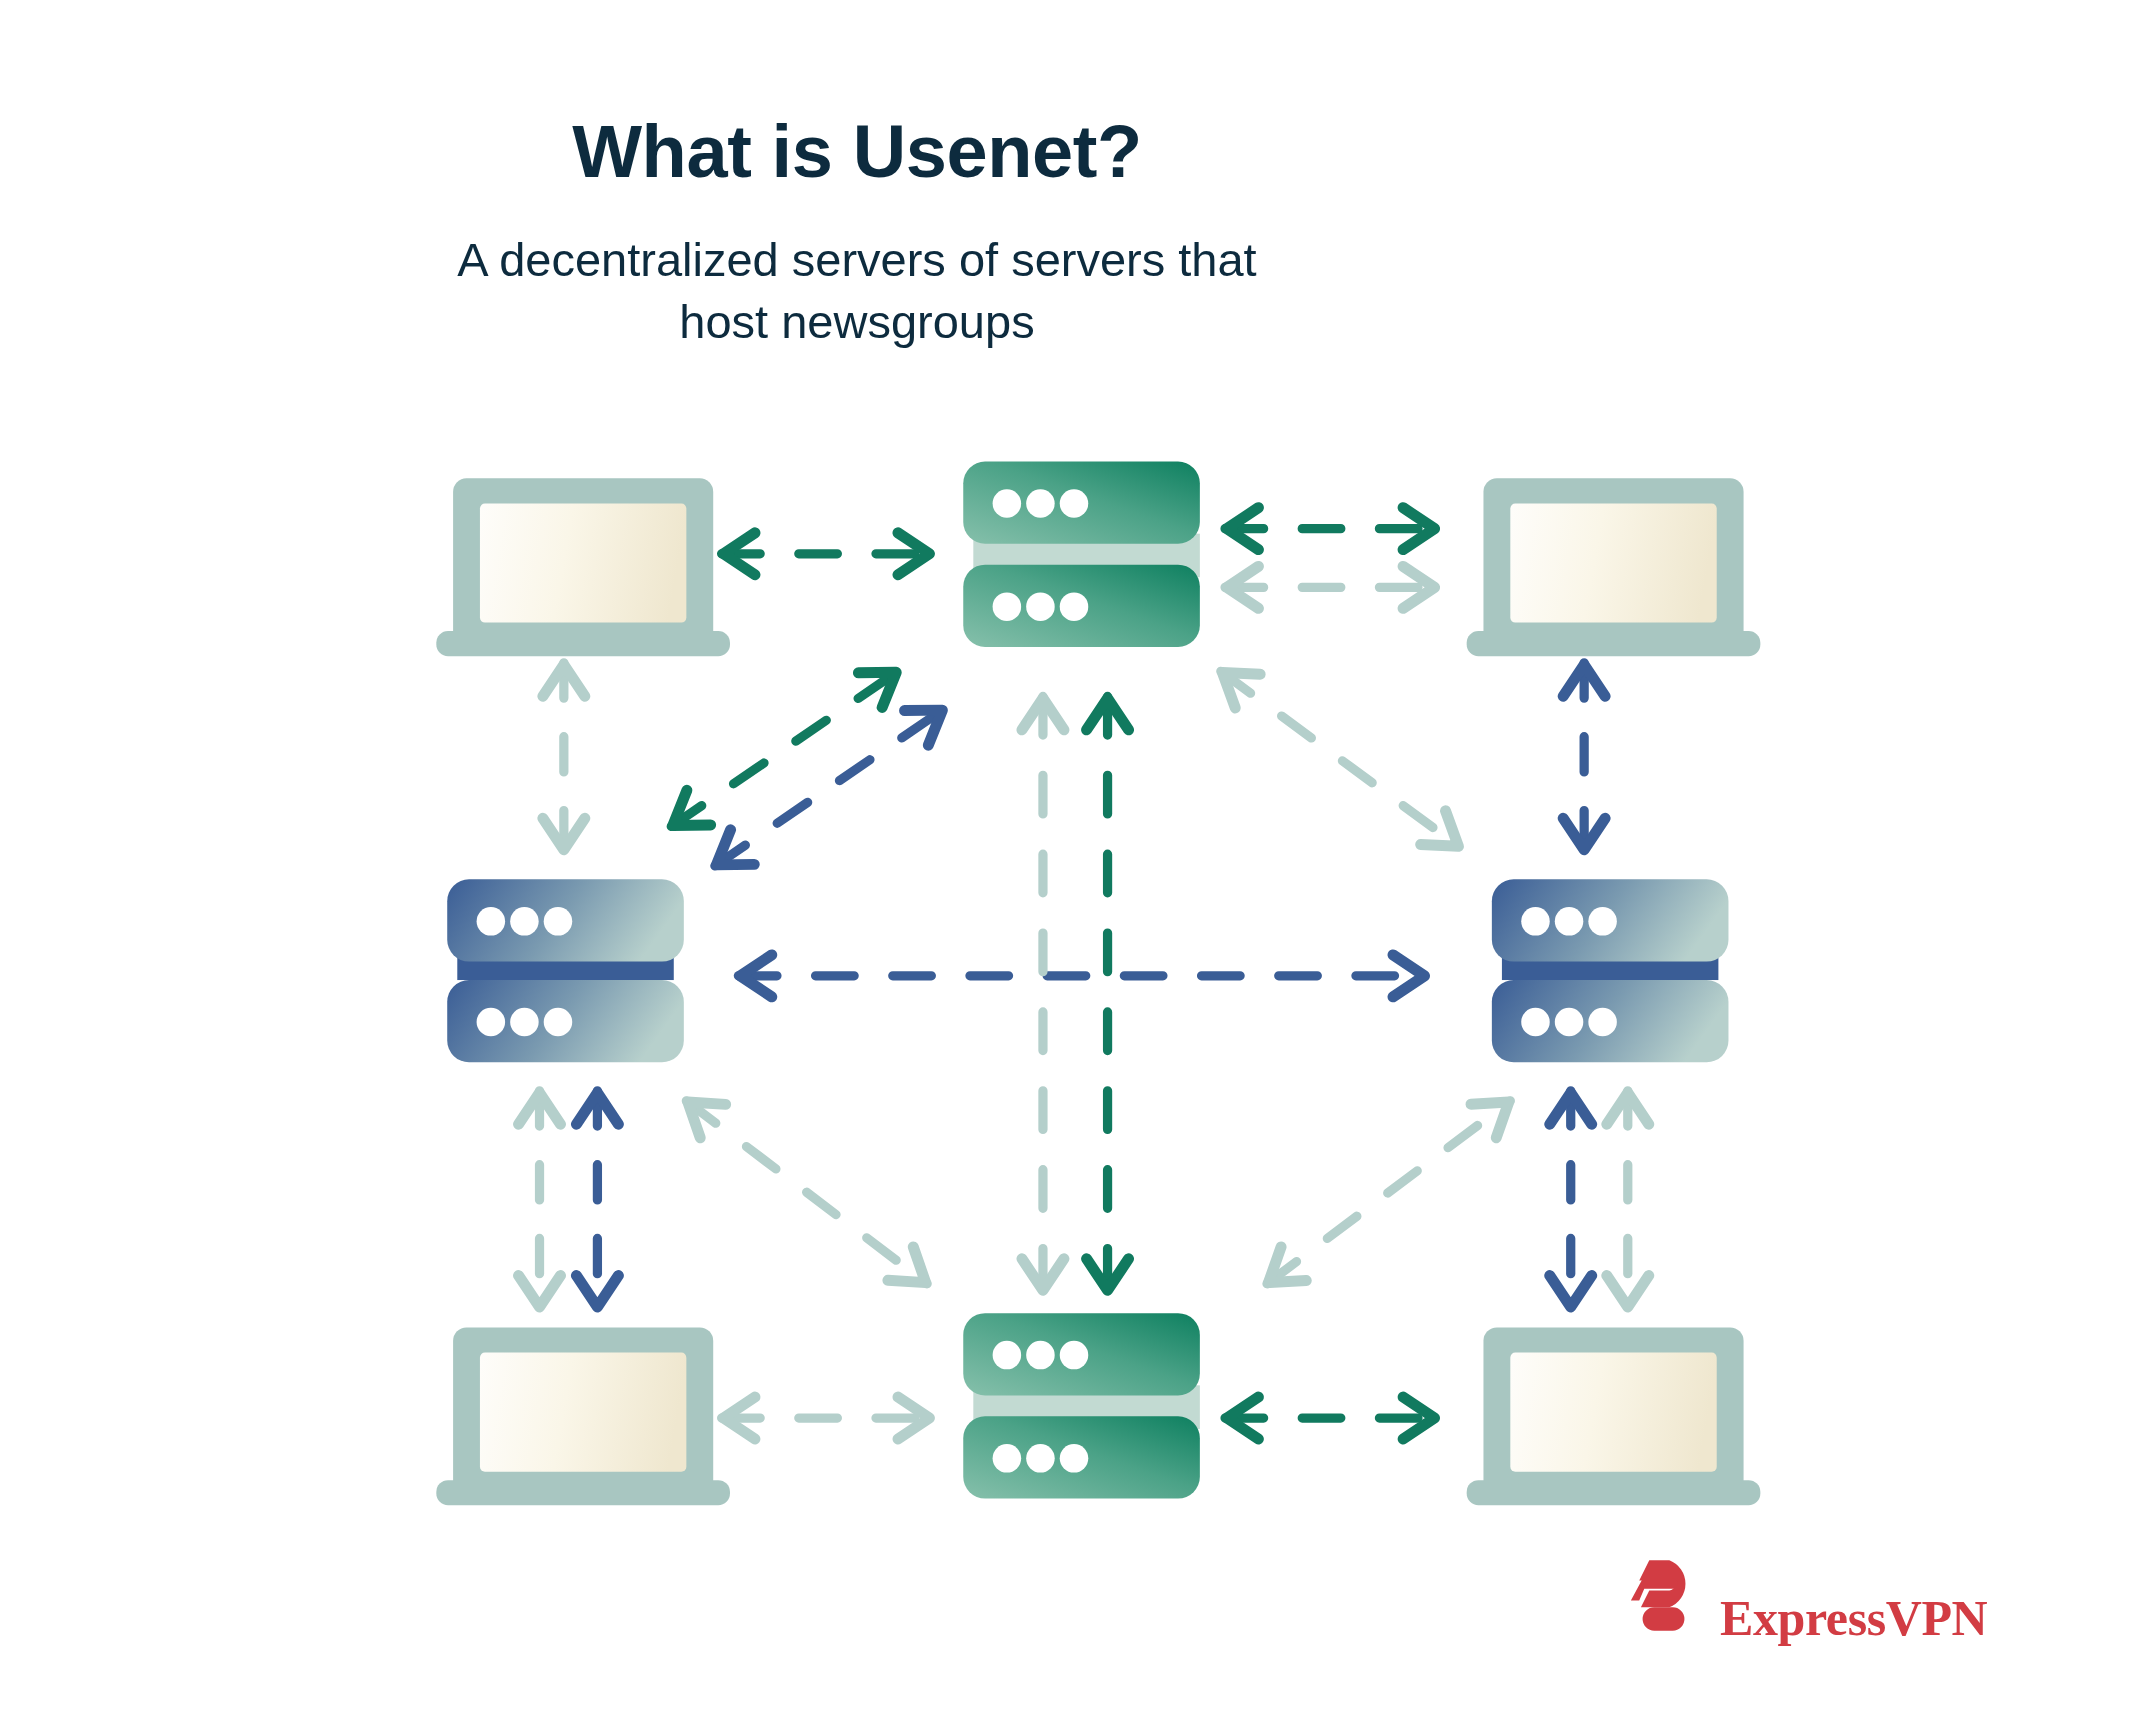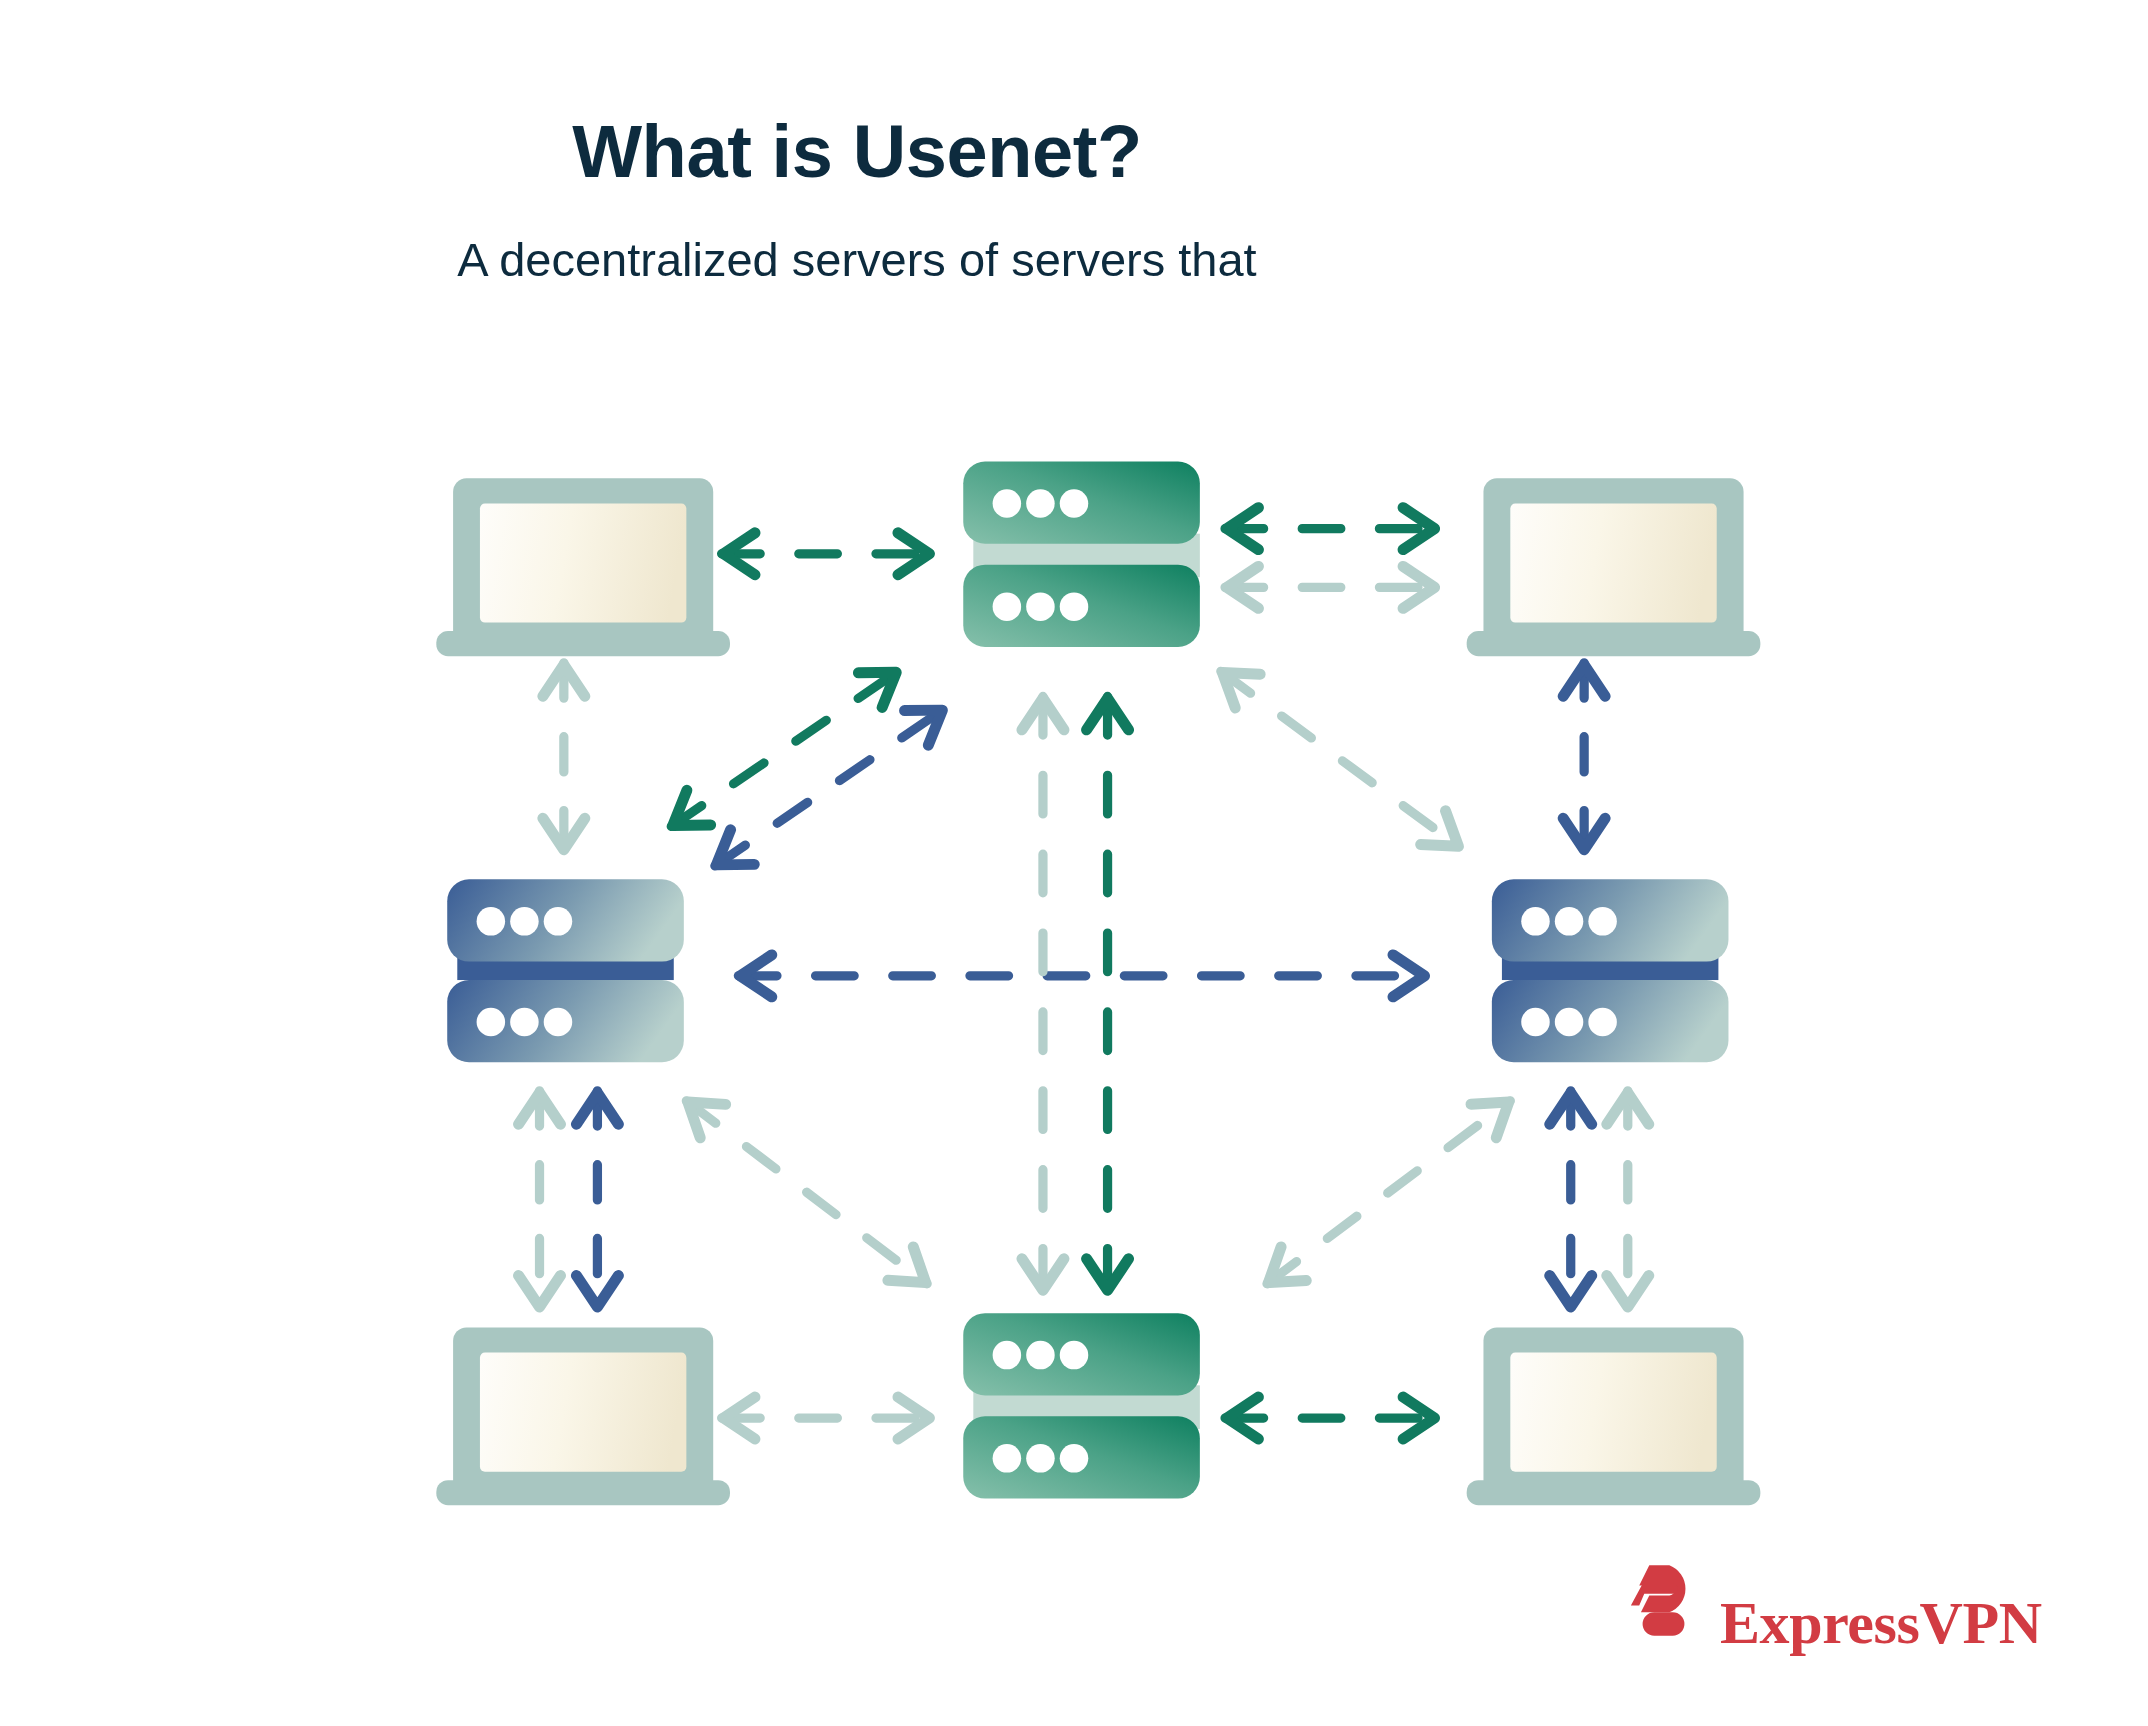--- a/index.html
+++ b/index.html
@@ -50,38 +50,39 @@
   .logo-wrap {
     position: absolute;
     left: 1624px;
     top: 1548px;
     display: flex;
     align-items: center;
     gap: 22px;
   }
   #logo-wordmark {
     font-family: "Liberation Serif", serif;
-    font-size: 60px;
+    font-size: 50px;
     font-weight: 700;
     color: #d23c43;
     letter-spacing: -0.4px;
     line-height: 1;
     white-space: nowrap;
     margin-top: 45px;
   }
 </style>
 </head>
 <body>
 
 <div id="infographic">
 
   <div class="headings">
     <h1 id="page-title">What is Usenet?</h1>
     <p id="page-subtitle">
       <span>A decentralized servers of servers that</span><br>
+      <span>host newsgroups</span>
     </p>
   </div>
 
   <svg id="diagram-canvas" width="2148" height="1726" viewBox="0 0 2560 2057">
     <defs>
       <linearGradient id="gradGreen" x1="0" y1="1" x2="1" y2="0">
         <stop offset="0%" stop-color="#86c0ab"></stop>
         <stop offset="55%" stop-color="#4ba287"></stop>
         <stop offset="100%" stop-color="#0e8060"></stop>
       </linearGradient>

